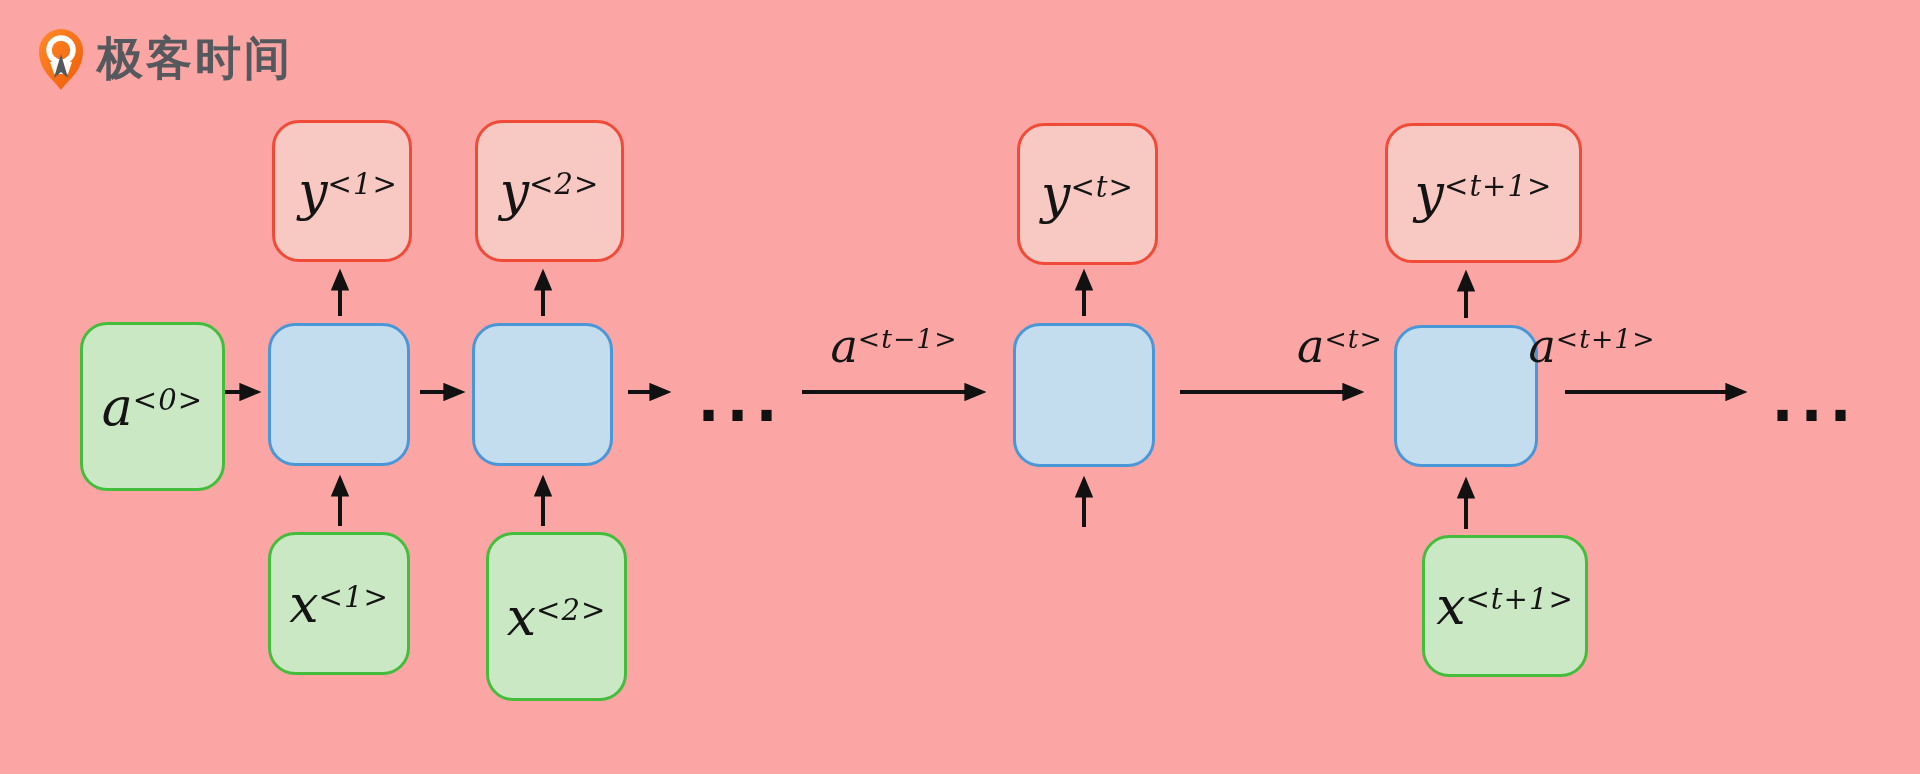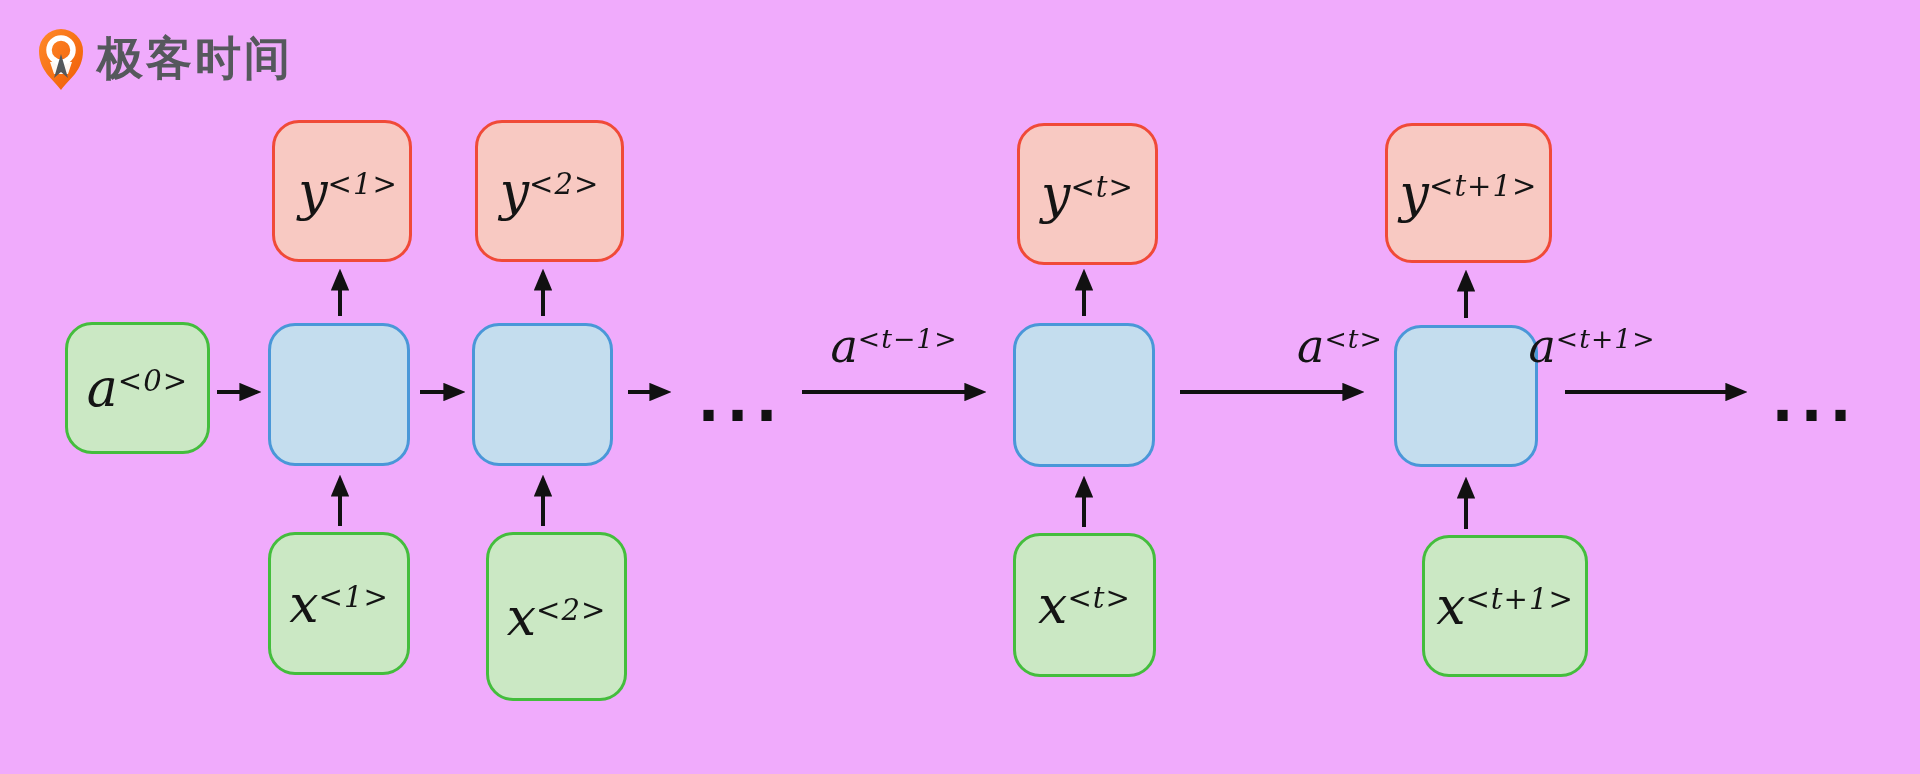--- a/index.html
+++ b/index.html
@@ -1,20 +1,20 @@
 <!DOCTYPE html>
 <html><head>
 <meta charset="utf-8">
 <style>
   html, body { margin: 0; padding: 0; background: #ffffff; }
   .canvas {
     position: relative;
     width: 1920px;
     height: 774px;
-    background: #f0abfc;
+    background: #fca5a5;
     overflow: hidden;
     font-family: "DejaVu Sans", "Liberation Sans", sans-serif;
   }
 
   
   .logo {
     position: absolute;
     left: 38px;
     top: 28px;
     display: flex;
@@ -146,40 +146,37 @@
 
   <div class="box red" style="left:272px; top:120px; width:140px; height:142px;padding-left:12px;">
     <span class="math"><span>y</span><sup>&lt;1&gt;</sup></span>
   </div>
   <div class="box red" style="left:475px; top:120px; width:149px; height:142px;">
     <span class="math"><span>y</span><sup>&lt;2&gt;</sup></span>
   </div>
   <div class="box red" style="left:1017px; top:123px; width:141px; height:142px;justify-content:center;">
     <span class="math"><span>y</span><sup>&lt;t&gt;</sup></span>
   </div>
-  <div class="box red" style="left:1385px; top:123px; width:167px; height:140px;">
+  <div class="box red" style="left:1385px; top:123px; width:197px; height:140px;">
     <span class="math"><span>y</span><sup>&lt;t+1&gt;</sup></span>
   </div>
 
   <div class="box blue" style="left:268px; top:323px; width:142px; height:143px;"></div>
   <div class="box blue" style="left:472px; top:323px; width:141px; height:143px;"></div>
   <div class="box blue" style="left:1013px; top:323px; width:142px; height:144px;"></div>
   <div class="box blue" style="left:1394px; top:325px; width:144px; height:142px;"></div>
 
-  <div class="box green" style="left:65px; top:322px; width:145px; height:132px;">
+  <div class="box green" style="left:80px; top:322px; width:145px; height:169px;">
     <span class="math"><span>a</span><sup>&lt;0&gt;</sup></span>
   </div>
   <div class="box green" style="left:268px; top:532px; width:142px; height:143px;">
     <span class="math"><span>x</span><sup>&lt;1&gt;</sup></span>
   </div>
   <div class="box green" style="left:486px; top:532px; width:141px; height:169px;">
     <span class="math"><span>x</span><sup>&lt;2&gt;</sup></span>
-  </div>
-  <div class="box green" style="left:1013px; top:533px; width:143px; height:144px;">
-    <span class="math"><span>x</span><sup>&lt;t&gt;</sup></span>
   </div>
   <div class="box green" style="left:1382px; top:535px; width:166px; height:142px;margin-left:40px;">
     <span class="math"><span>x</span><sup>&lt;t+1&gt;</sup></span>
   </div>
 
   <div class="edge-label" style="left:894px;"><span>a</span><sup>&lt;t−1&gt;</sup></div>
   <div class="edge-label" style="left:1296px;margin-left:44px;"><span>a</span><sup>&lt;t&gt;</sup></div>
   <div class="edge-label" style="left:1592px;"><span>a</span><sup>&lt;t+1&gt;</sup></div>
 
   <div class="dots" style="left:741px;">...</div>

